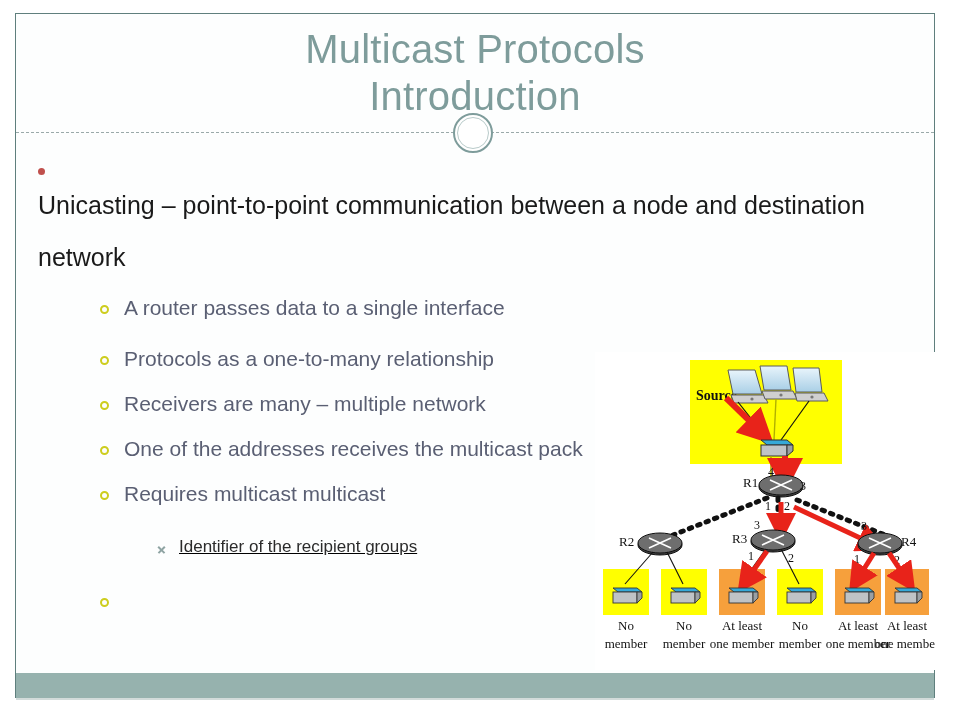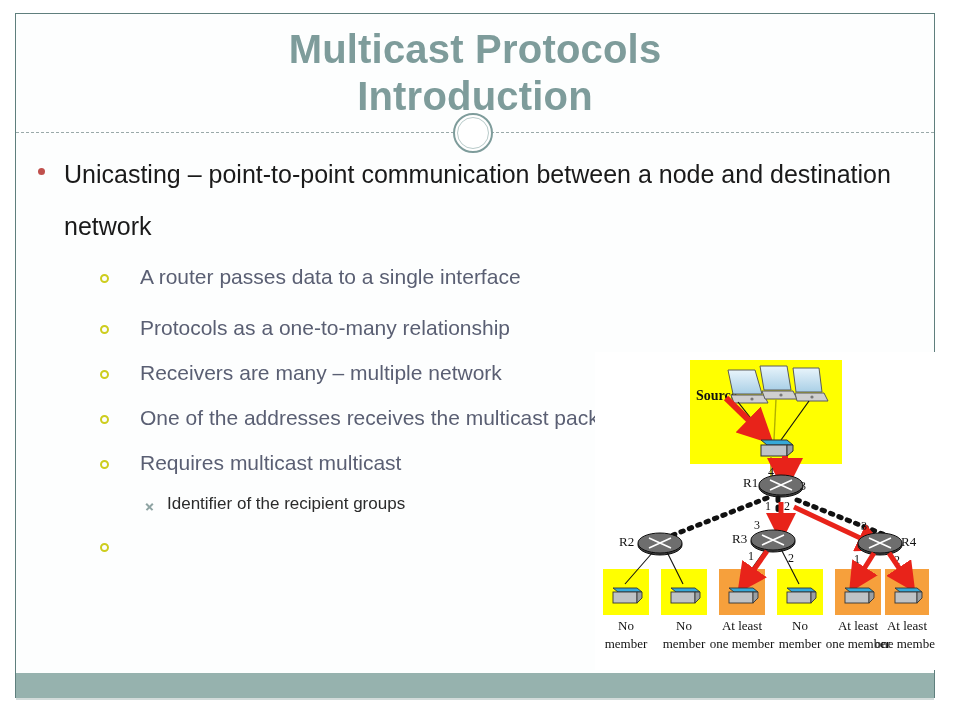--- a/index.html
+++ b/index.html
@@ -35,21 +35,21 @@
   #title-block {
     position: absolute;
     left: 16px; top: 14px;
     width: 918px; height: 118px;
     text-align: center;
   }
   .title-line {
     color: #7e9c9b;
     font-size: 40px;
     line-height: 47px;
-    font-weight: bold;
+    font-weight: normal;
     letter-spacing: 0.2px;
     white-space: nowrap;
   }
   #title-line-1 { padding-top: 12px; }
 
   
   #title-divider {
     position: absolute;
     left: 16px;
     top: 132px;
@@ -96,20 +96,21 @@
     text-align: left;
   }
   .bullet .btext {
     flex: 1 1 auto;
   }
 
   
   .lvl1 {
     margin: 0 0 2px 0;
     padding-left: 14px;
+    flex-direction: column;
   }
   .lvl1 .marker {
     width: 26px;
     padding-top: 13px;
   }
   .lvl1 .dot {
     display: inline-block;
     width: 7px; height: 7px;
     border-radius: 50%;
     background: #c0504d;
@@ -118,21 +119,20 @@
     color: #1a1a1a;
     font-size: 25px;
     line-height: 52px;
     max-width: 840px;
   }
 
   
   .lvl2 {
     margin: 0;
     padding-left: 76px;
-    gap: 16px;
   }
   .lvl2 .marker {
     width: 24px;
     padding-top: 15px;
   }
   .lvl2 .ring {
     display: inline-block;
     width: 9px; height: 9px;
     border-radius: 50%;
     border: 2px solid #cdcd1e;
@@ -140,22 +140,23 @@
     background: transparent;
   }
   .lvl2 .btext {
     color: #5a5f73;
     font-size: 21px;
     line-height: 45px;
   }
 
   
   .lvl3 {
-    margin: 4px;
+    margin: 16px;
     padding-left: 117px;
+    text-decoration: underline;
   }
   .lvl3 .marker {
     width: 22px;
     padding-top: 8px;
   }
   .lvl3 .cross {
     display: inline-block;
     width: 9px; height: 9px;
     position: relative;
   }

